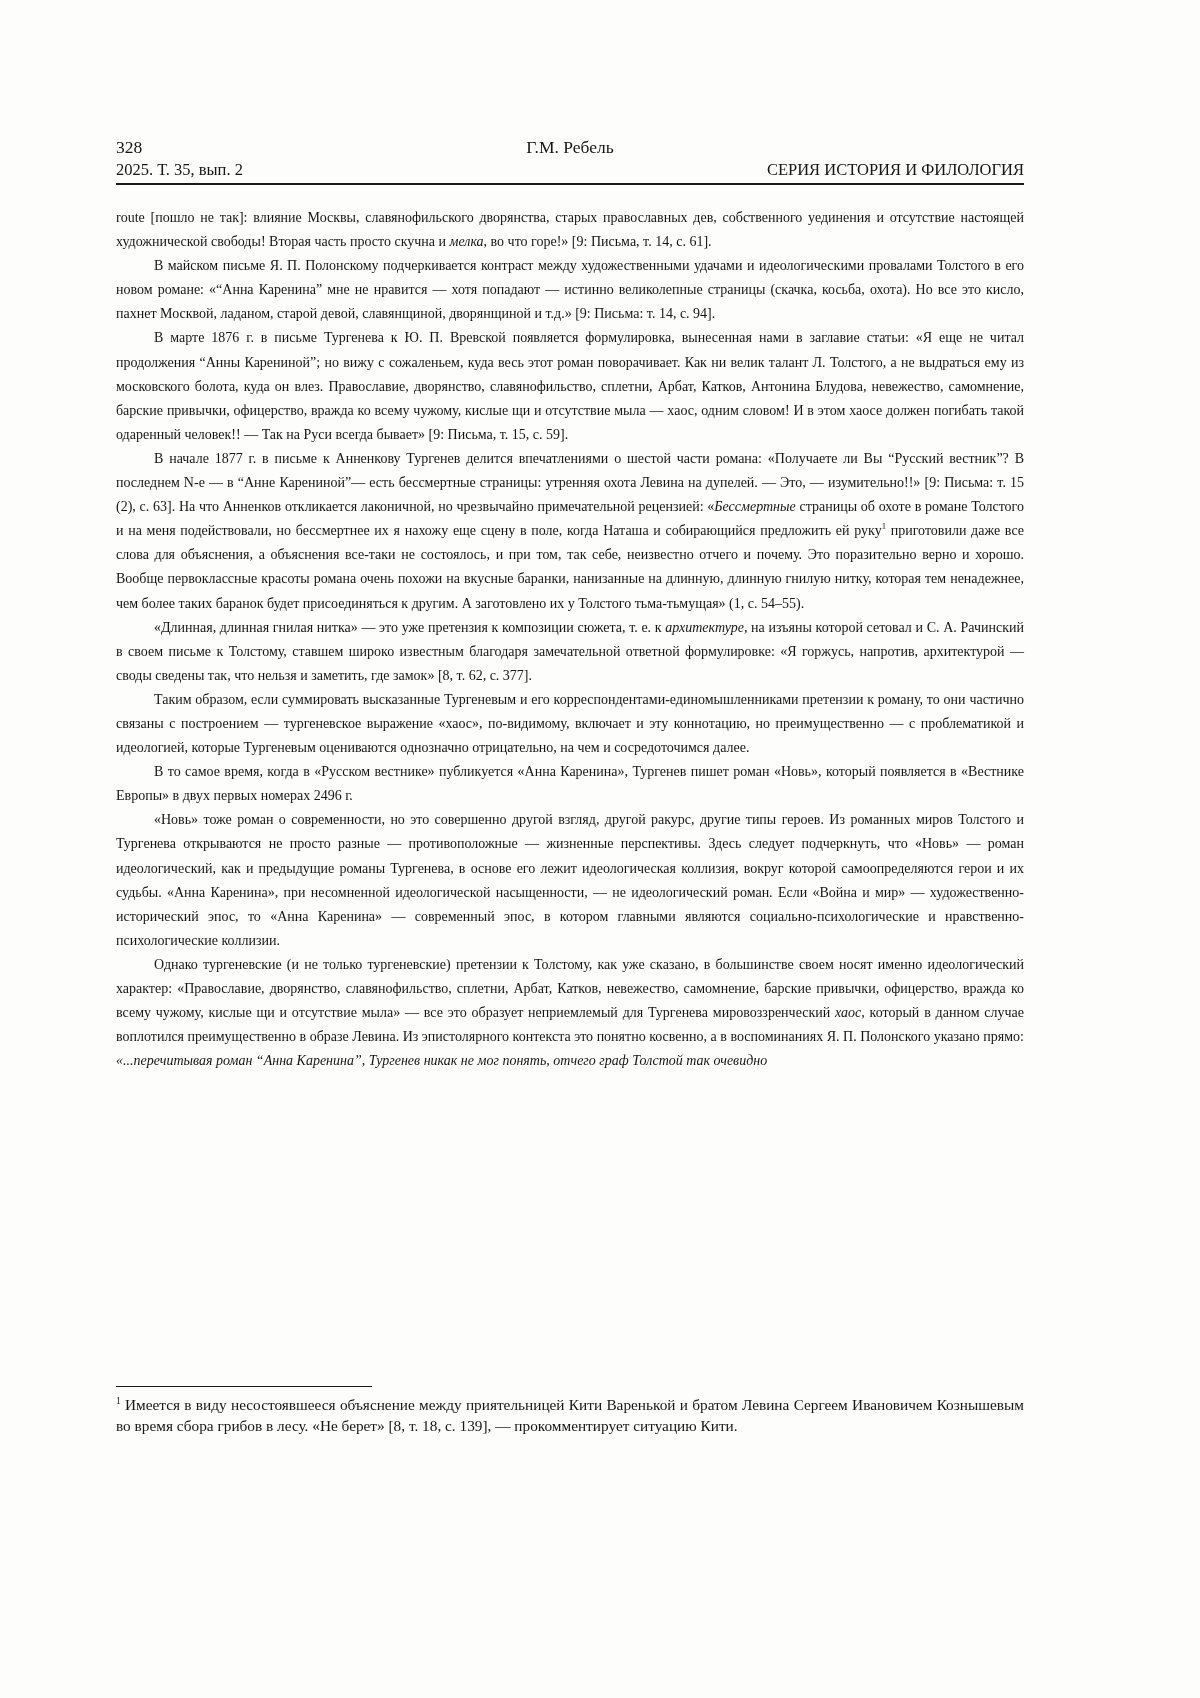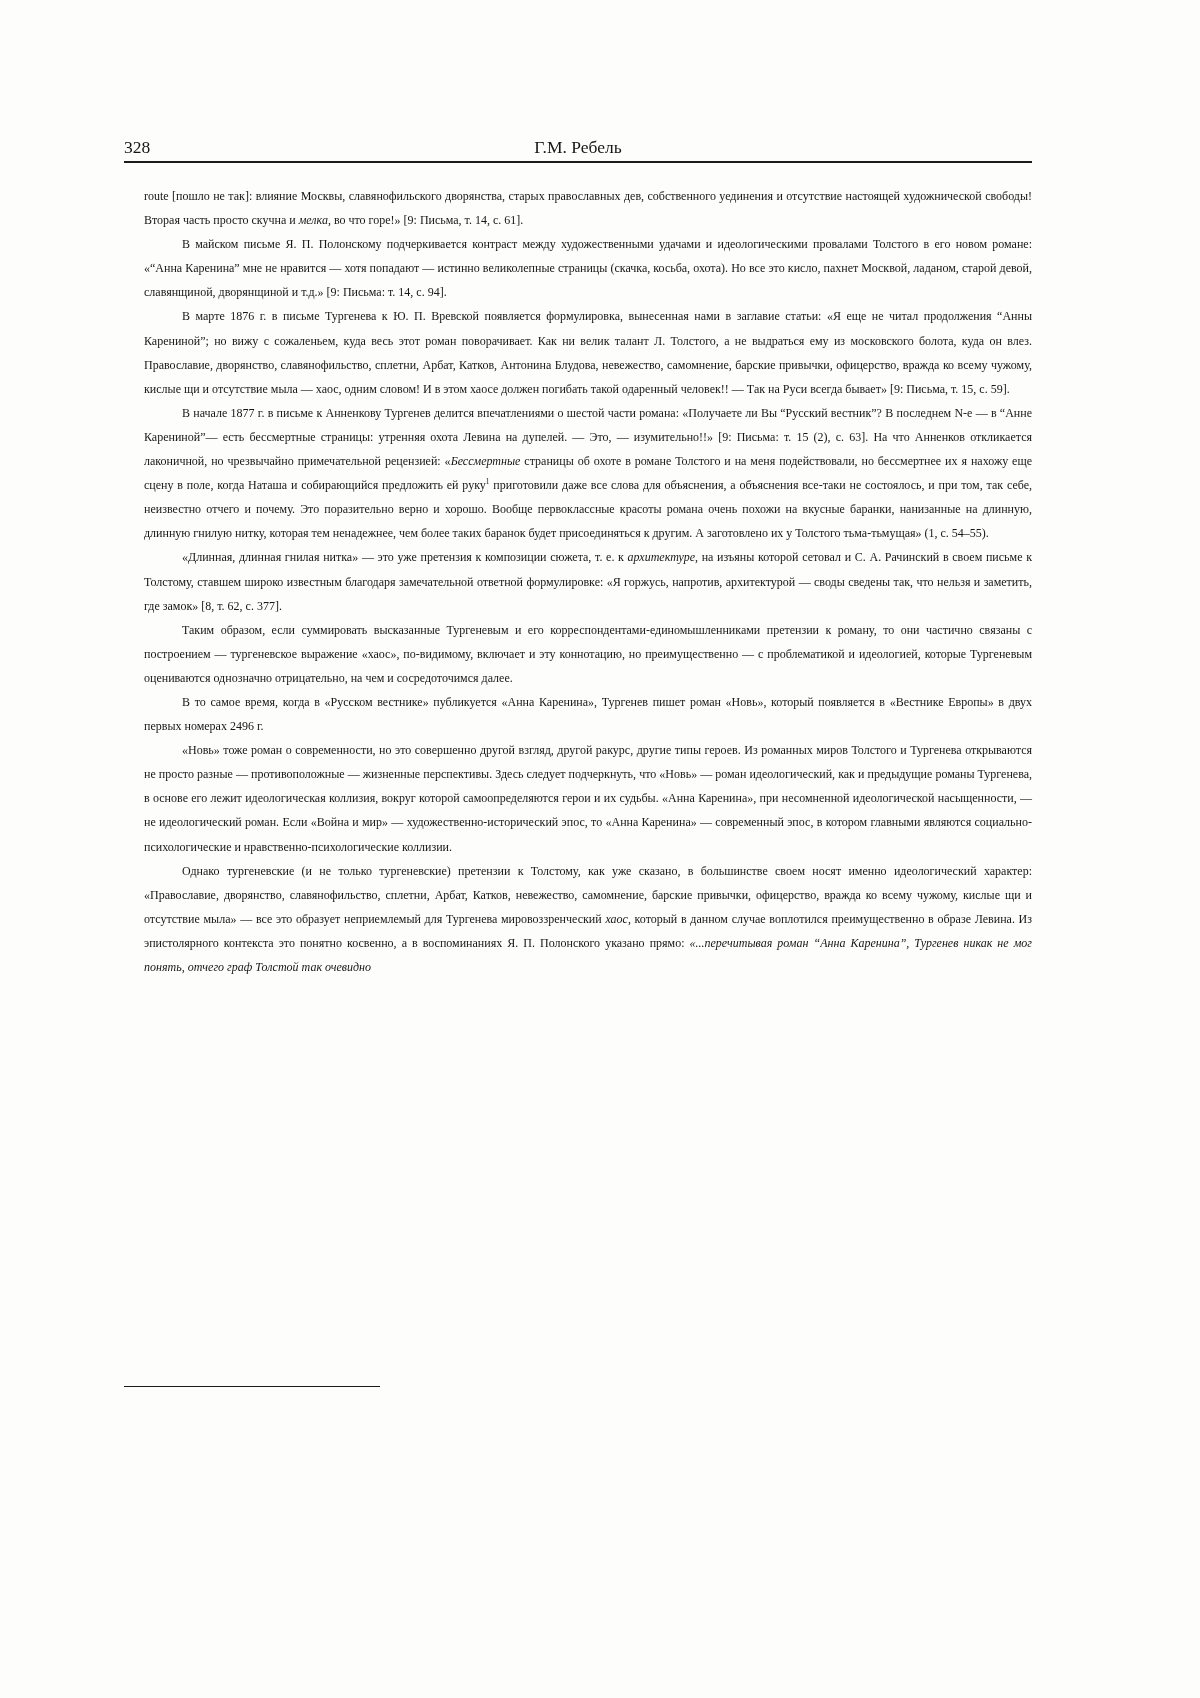--- a/index.html
+++ b/index.html
@@ -8,21 +8,21 @@
     width: 1200px;
     height: 1698px;
     background: #fdfdfc;
     font-family: "Liberation Serif", "DejaVu Serif", serif;
     color: #161616;
     position: relative;
     overflow: hidden;
   }
   .sheet {
     position: absolute;
-    left: 124px;
+    left: 116px;
     top: 100px;
     width: 908px;
     height: 1560px;
   }
   .hdr-row1 {
     display: grid;
     grid-template-columns: 1fr auto 1fr;
     align-items: baseline;
     font-size: 17.5px;
     line-height: 22px;
@@ -36,25 +36,24 @@
     font-size: 16.5px;
     line-height: 20px;
     margin-top: 2px;
   }
   .hdr-rule {
     border-bottom: 2px solid #1b1b1b;
     margin-top: 3px;
   }
   .article-body {
     margin-top: 21px;
-    font-size: 12px;
+    font-size: 14px;
     line-height: 24.1px;
     text-align: justify;
     hyphens: auto;
-    margin-left: 20px;
   }
   .para { margin: 0; }
   .para.indent { text-indent: 38px; }
   .em { font-style: italic; }
   sup {
     font-size: 0.62em;
     line-height: 0;
     vertical-align: super;
   }
   .footnote-area {
@@ -78,32 +77,37 @@
 <body>
 
 <div class="sheet">
 
   <div>
     <div class="hdr-row1">
       <span class="page-number">328</span>
       <span class="author">Г.М. Ребель</span>
       <span></span>
     </div>
+    <div class="hdr-row2">
+      <span>2025. Т. 35, вып. 2</span>
+      <span>СЕРИЯ ИСТОРИЯ И ФИЛОЛОГИЯ</span>
+    </div>
     <div class="hdr-rule"></div>
   </div>
 
   <div class="article-body">
       <p class="para"><span>route [пошло не так]: влияние Москвы, славянофильского дворянства, старых православных дев, собственного уединения и отсутствие настоящей художнической свободы! Вторая часть просто скучна и </span><span class="em">мелка</span><span>, во что горе!» [9: Письма, т. 14, с. 61].</span></p>
       <p class="para indent"><span>В майском письме Я. П. Полонскому подчеркивается контраст между художественными удачами и идеологическими провалами Толстого в его новом романе: «“Анна Каренина” мне не нравится — хотя попадают — истинно великолепные страницы (скачка, косьба, охота). Но все это кисло, пахнет Москвой, ладаном, старой девой, славянщиной, дворянщиной и т.д.» [9: Письма: т. 14, с. 94].</span></p>
       <p class="para indent"><span>В марте 1876 г. в письме Тургенева к Ю. П. Вревской появляется формулировка, вынесенная нами в заглавие статьи: «Я еще не читал продолжения “Анны Карениной”; но вижу с сожаленьем, куда весь этот роман поворачивает. Как ни велик талант Л. Толстого, а не выдраться ему из московского болота, куда он влез. Православие, дворянство, славянофильство, сплетни, Арбат, Катков, Антонина Блудова, невежество, самомнение, барские привычки, офицерство, вражда ко всему чужому, кислые щи и отсутствие мыла — хаос, одним словом! И в этом хаосе должен погибать такой одаренный человек!! — Так на Руси всегда бывает» [9: Письма, т. 15, с. 59].</span></p>
       <p class="para indent"><span>В начале 1877 г. в письме к Анненкову Тургенев делится впечатлениями о шестой части романа: «Получаете ли Вы “Русский вестник”? В последнем N-е — в “Анне Карениной”— есть бессмертные страницы: утренняя охота Левина на дупелей. — Это, — изумительно!!» [9: Письма: т. 15 (2), с. 63]. На что Анненков откликается лаконичной, но чрезвычайно примечательной рецензией: «</span><span class="em">Бессмертные</span><span> страницы об охоте в романе Толстого и на меня подействовали, но бессмертнее их я нахожу еще сцену в поле, когда Наташа и собирающийся предложить ей руку</span><sup>1</sup><span> приготовили даже все слова для объяснения, а объяснения все-таки не состоялось, и при том, так себе, неизвестно отчего и почему. Это поразительно верно и хорошо. Вообще первоклассные красоты романа очень похожи на вкусные баранки, нанизанные на длинную, длинную гнилую нитку, которая тем ненадежнее, чем более таких баранок будет присоединяться к другим. А заготовлено их у Толстого тьма-тьмущая» (1, с. 54–55).</span></p>
       <p class="para indent"><span>«Длинная, длинная гнилая нитка» — это уже претензия к композиции сюжета, т. е. к </span><span class="em">архитектуре</span><span>, на изъяны которой сетовал и С. А. Рачинский в своем письме к Толстому, ставшем широко известным благодаря замечательной ответной формулировке: «Я горжусь, напротив, архитектурой — своды сведены так, что нельзя и заметить, где замок» [8, т. 62, с. 377].</span></p>
       <p class="para indent"><span>Таким образом, если суммировать высказанные Тургеневым и его корреспондентами-единомышленниками претензии к роману, то они частично связаны с построением — тургеневское выражение «хаос», по-видимому, включает и эту коннотацию, но преимущественно — с проблематикой и идеологией, которые Тургеневым оцениваются однозначно отрицательно, на чем и сосредоточимся далее.</span></p>
       <p class="para indent"><span>В то самое время, когда в «Русском вестнике» публикуется «Анна Каренина», Тургенев пишет роман «Новь», который появляется в «Вестнике Европы» в двух первых номерах 2496 г.</span></p>
       <p class="para indent"><span>«Новь» тоже роман о современности, но это совершенно другой взгляд, другой ракурс, другие типы героев. Из романных миров Толстого и Тургенева открываются не просто разные — противоположные — жизненные перспективы. Здесь следует подчеркнуть, что «Новь» — роман идеологический, как и предыдущие романы Тургенева, в основе его лежит идеологическая коллизия, вокруг которой самоопределяются герои и их судьбы. «Анна Каренина», при несомненной идеологической насыщенности, — не идеологический роман. Если «Война и мир» — художественно-исторический эпос, то «Анна Каренина» — современный эпос, в котором главными являются социально-психологические и нравственно-психологические коллизии.</span></p>
       <p class="para indent"><span>Однако тургеневские (и не только тургеневские) претензии к Толстому, как уже сказано, в большинстве своем носят именно идеологический характер: «Православие, дворянство, славянофильство, сплетни, Арбат, Катков, невежество, самомнение, барские привычки, офицерство, вражда ко всему чужому, кислые щи и отсутствие мыла» — все это образует неприемлемый для Тургенева мировоззренческий </span><span class="em">хаос</span><span>, который в данном случае воплотился преимущественно в образе Левина. Из эпистолярного контекста это понятно косвенно, а в воспоминаниях Я. П. Полонского указано прямо: </span><span class="em">«...перечитывая роман “Анна Каренина”, Тургенев никак не мог понять, отчего граф Толстой так очевидно</span></p>
     </div>
 
   <div class="footnote-area">
     <div class="fn-rule"></div>
+    <p class="footnote"><sup>1</sup><span> Имеется в виду несостоявшееся объяснение между приятельницей Кити Варенькой и братом Левина Сергеем Ивановичем Кознышевым во время сбора грибов в лесу. «Не берет» [8, т. 18, с. 139], — прокомментирует ситуацию Кити.</span></p>
   </div>
 
 </div>
 
 </body></html>

